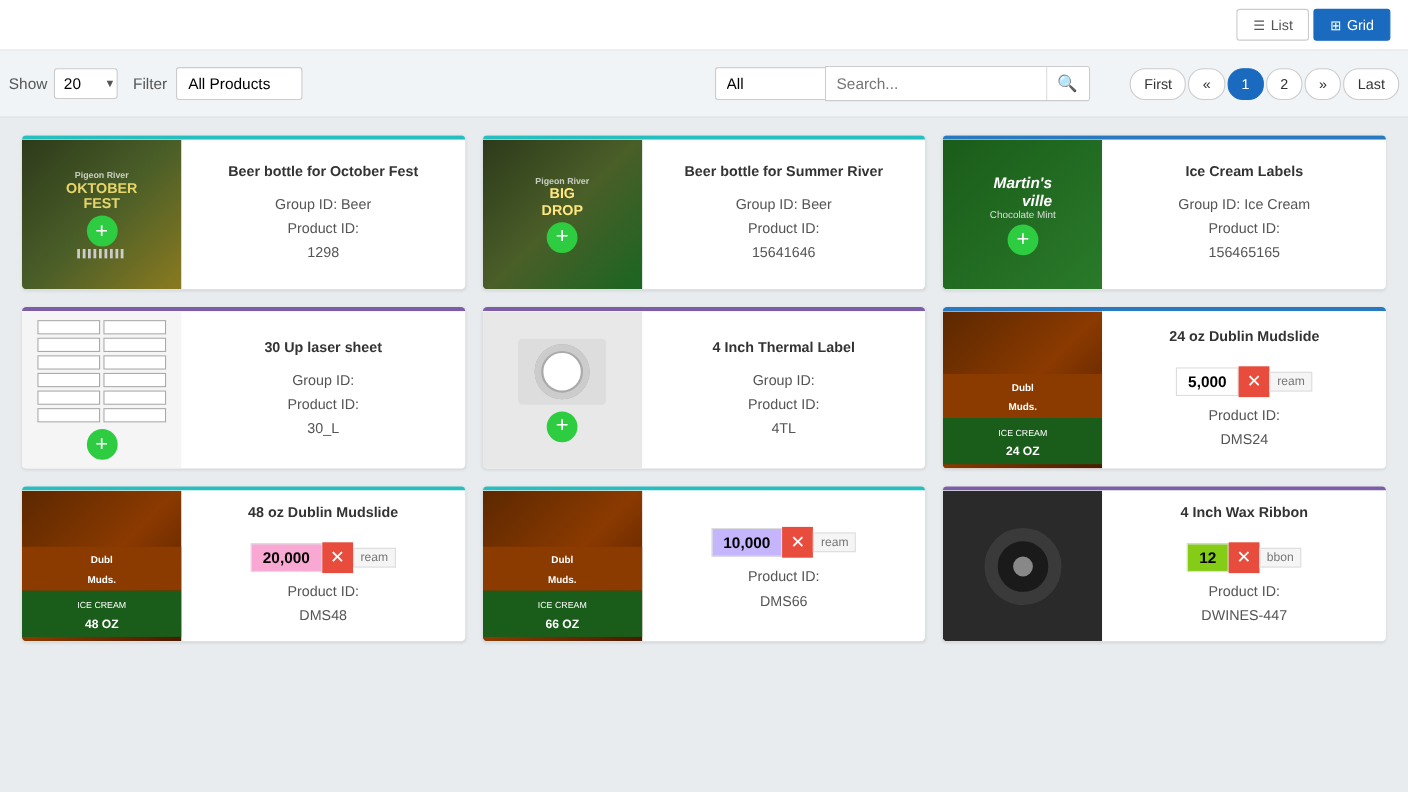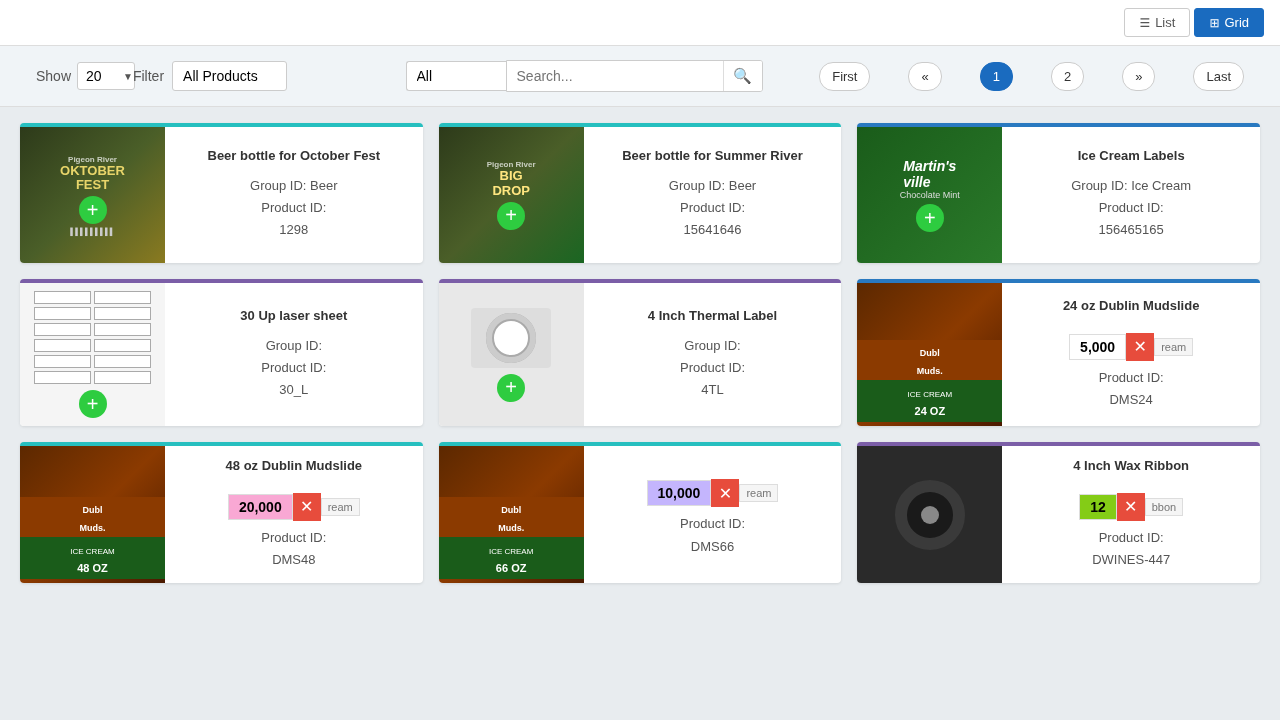--- a/index.html
+++ b/index.html
@@ -24,23 +24,24 @@
       background: #fff;
       color: #555;
       border-radius: 3px;
     }
     .view-btn.active { background: #1a6bbf; color: #fff; border-color: #1a6bbf; }
     .view-btn .icon { font-size: 12px; }
 
     
     .filter-bar {
       background: #f0f4f7;
-      padding: 14px 36px;
+      padding: 14px 8px;
       display: flex;
       align-items: center;
+      gap: 16px;
       border-bottom: 1px solid #ddd;
     }
     .filter-bar label { font-size: 14px; color: #555; }
     .show-select {
       display: flex; align-items: center; gap: 6px;
     }
     .show-select select {
       padding: 5px 24px 5px 8px;
       border: 1px solid #ccc;
       border-radius: 3px;
@@ -82,21 +83,21 @@
       display: flex; align-items: center;
       border: 1px solid #ccc;
       border-radius: 0 3px 3px 0;
       overflow: hidden;
       background: #fff;
     }
     .search-input {
       padding: 6px 10px;
       border: none;
       font-size: 14px;
-      width: 216px;
+      width: 200px;
       outline: none;
     }
     .search-btn {
       background: #fff;
       border: none;
       padding: 6px 10px;
       cursor: pointer;
       color: #555;
       font-size: 15px;
       border-left: 1px solid #ddd;
@@ -106,21 +107,20 @@
       display: flex; align-items: center; gap: 2px; margin-left: 20px;
     }
     .page-btn {
       padding: 6px 12px;
       border: 1px solid #ccc;
       background: #fff;
       cursor: pointer;
       font-size: 13px;
       color: #333;
       border-radius: 14px;
-      margin-left: 36px;
     }
     .page-btn.active { background: #1a6bbf; color: #fff; border-color: #1a6bbf; }
 
     
     .content { padding: 16px 20px; }
     .product-grid {
       display: grid;
       grid-template-columns: repeat(3, 1fr);
       gap: 16px;
     }
@@ -264,21 +264,21 @@
       <div class="card-meta">
         <div>Group ID: Beer</div>
         <div>Product ID:</div>
         <div>15641646</div>
       </div>
     </div>
       </div>
       <div class="product-card border-blue">
         <div class="card-image">
           <div style="width:100%;height:100%;background:linear-gradient(135deg,#1a5c1a,#2a7a2a);display:flex;flex-direction:column;align-items:center;justify-content:center;color:#fff;padding:4px;">
-        <div style="font-size:14px;font-weight:bold;font-style:italic;text-align:left;color:#fff">Martin's<br>ville</div>
+        <div style="font-size:14px;font-weight:bold;font-style:italic;text-align:right;color:#fff">Martin's<br>ville</div>
         <div style="font-size:9px;text-align:center;color:#ddd">Chocolate Mint</div>
         <div style="width:28px;height:28px;border-radius:50%;background:#2ecc40;display:flex;align-items:center;justify-content:center;color:#fff;font-size:20px;margin-top:4px;cursor:pointer;">+</div>
       </div>
         </div>
         <div class="card-info">
       <div class="card-title">Ice Cream Labels</div>
       <div class="card-meta">
         <div>Group ID: Ice Cream</div>
         <div>Product ID:</div>
         <div>156465165</div>

